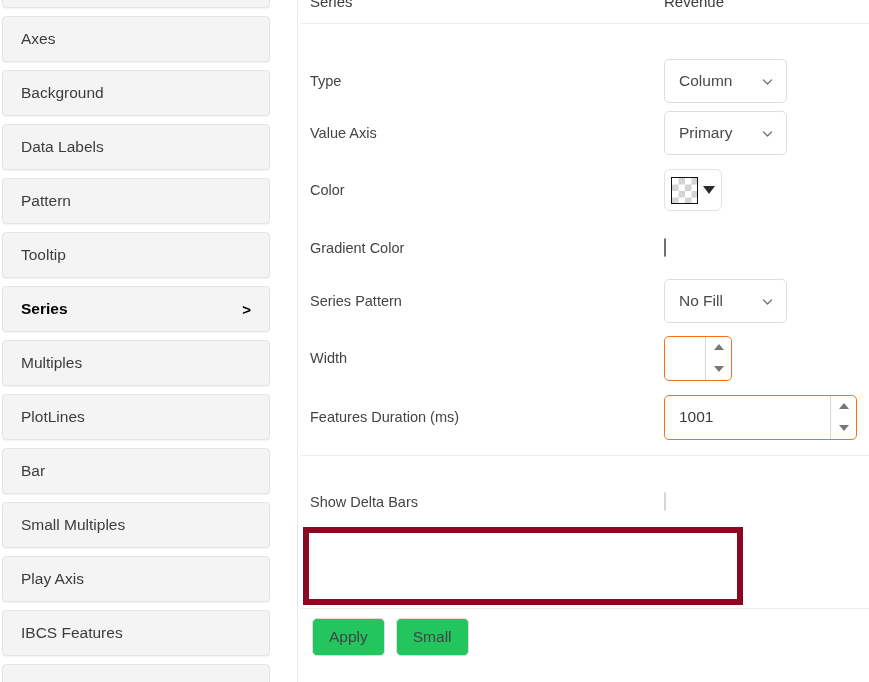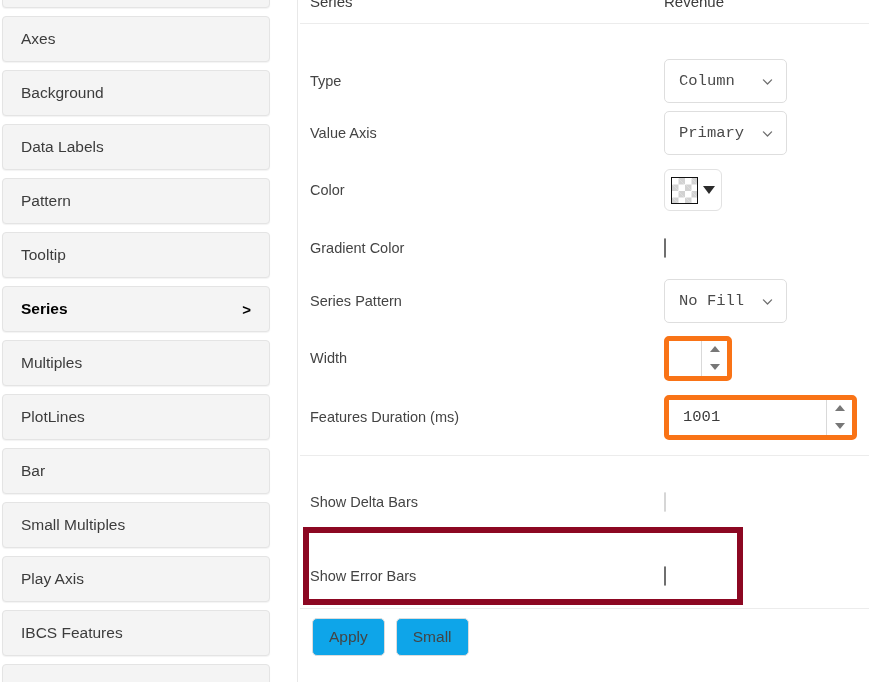--- a/index.html
+++ b/index.html
@@ -115,21 +115,20 @@
   .row .lbl {
     position: absolute;
     left: 12px;
     font-size: 14.5px;
     color: #444;
     white-space: nowrap;
   }
   .row .ctl {
     position: absolute;
     left: 366px;
-    font-family: Liberation Mono, monospace;
   }
 
   
   .sel {
     width: 123px;
     height: 44px;
     background: #fff;
     border: 1px solid #dedede;
     border-radius: 5px;
     display: flex;
@@ -190,21 +189,21 @@
   .cbx.disabled {
     border-color: #d6d6d6;
     background: #fafafa;
     cursor: default;
   }
 
   
   .spin {
     height: 45px;
     background: #fff;
-    border: 5px solid #f97316;
+    border: 1px solid #f97316;
     border-radius: 5px;
     display: flex;
     align-items: stretch;
     overflow: hidden;
   }
   .spin .sval {
     flex: 1 1 auto;
     display: flex;
     align-items: center;
     padding-left: 14px;
@@ -249,21 +248,21 @@
     height: 78px;
     border: 6px solid #8c0722;
     background: transparent;
     pointer-events: none;
   }
 
   
   .btn {
     height: 38px;
     min-width: 70px;
-    background: #0ea5e9;
+    background: #22c55e;
     border: 1px solid #dcdcdc;
     border-radius: 5px;
     font-family: "Liberation Sans", sans-serif;
     font-size: 15.5px;
     color: #444;
     cursor: pointer;
     padding: 0 16px;
   }
   #footer {
     position: absolute;
@@ -432,26 +431,20 @@
 
     <div class="row" style="top:485px;">
       <div class="lbl">Show Delta Bars</div>
       <div class="ctl">
         <span class="cbx disabled"></span>
       </div>
     </div>
 
     <div class="hrule" id="rule-bottom"></div>
 
-    <div class="row" style="top:559px;">
-      <div class="lbl">Show Error Bars</div>
-      <div class="ctl">
-        <span class="cbx"></span>
-      </div>
-    </div>
 
     <div id="highlight" style="border-color: rgb(140, 7, 34);"></div>
 
     <div id="footer">
       <button class="btn">Apply</button>
       <button class="btn">Small</button>
     </div>
 
   </div>
 </div>

